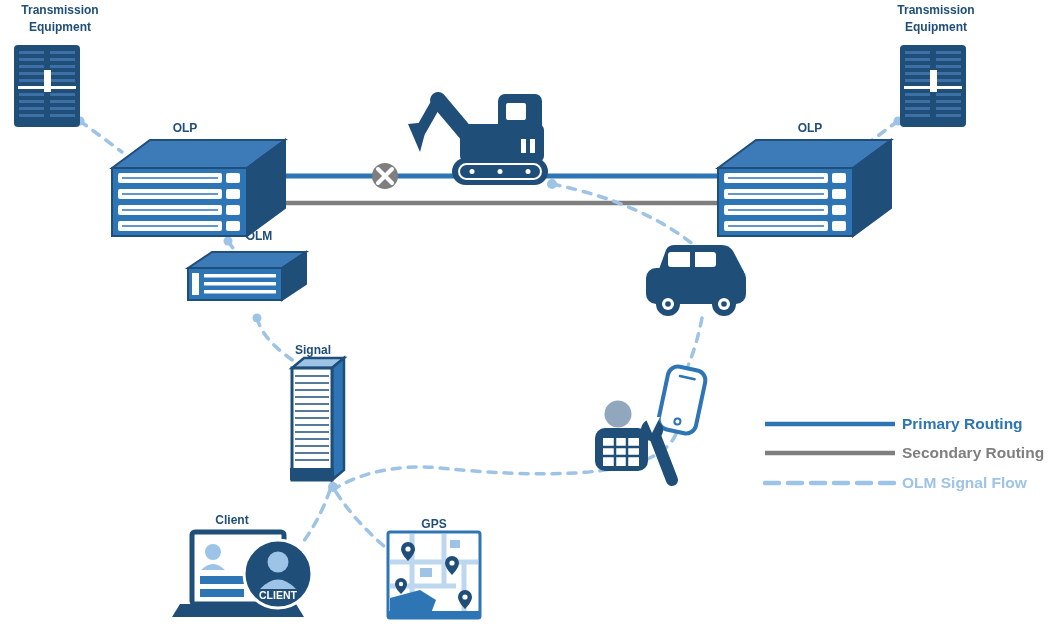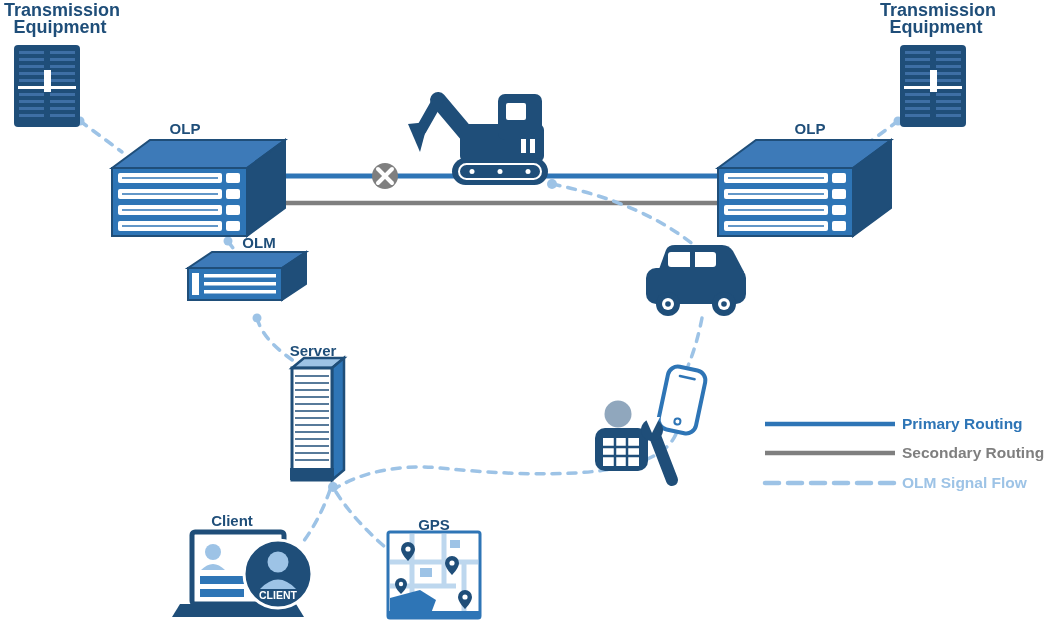--- a/index.html
+++ b/index.html
@@ -1,20 +1,20 @@
 <!DOCTYPE html>
 <html><head>
 <meta charset="utf-8">
 <style>
   html,body{margin:0;padding:0;background:#ffffff;}
   .stage{position:relative;width:1052px;height:628px;background:#ffffff;overflow:hidden;
          font-family:"Liberation Sans", sans-serif;}
   .stage svg{position:absolute;left:0;top:0;}
-  .node-label{position:absolute;color:#1F4E79;font-weight:700;font-size:18px;text-align:center;line-height:17px;}
-  .lbl-sm{font-size:15px;}
+  .node-label{position:absolute;color:#1F4E79;font-weight:700;font-size:12px;text-align:center;line-height:17px;}
+  .lbl-sm{font-size:12px;}
 </style>
 </head>
 <body>
 
 <div class="stage">
 
 <svg width="1052" height="628" viewBox="0 0 1052 628">
 
   <g>
     <line x1="250" y1="176" x2="720" y2="176" stroke-width="5" stroke="#2E75B6"></line>
@@ -275,18 +275,18 @@
 
     <line x1="765" y1="483" x2="895" y2="483" stroke-width="4.5" stroke-dasharray="14 9" stroke-linecap="round" stroke="#9DC3E6"></line>
     <text x="902" y="488" font-size="15.5" font-weight="600" fill="#9DC3E6">OLM Signal Flow</text>
   </g>
 </svg>
 
 <div class="node-label" style="left:4px;  top:2px;  width:112px;">Transmission Equipment</div>
 <div class="node-label" style="left:880px;top:2px;  width:112px;">Transmission Equipment</div>
 <div class="node-label lbl-sm" style="left:160px;top:120px;width:50px;">OLP</div>
 <div class="node-label lbl-sm" style="left:785px;top:120px;width:50px;">OLP</div>
-<div class="node-label lbl-sm" style="left:232px;top:234px;width:54px;">OLM</div>
-<div class="node-label lbl-sm" style="left:283px;top:342px;width:60px;">Server</div>
+<div class="node-label lbl-sm" style="left:232px;top:228px;width:54px;">OLM</div>
+<div class="node-label lbl-sm" style="left:283px;top:342px;width:60px;">Signal</div>
 <div class="node-label lbl-sm" style="left:202px;top:512px;width:60px;">Client</div>
 <div class="node-label lbl-sm" style="left:406px;top:516px;width:56px;">GPS</div>
 
 </div>
 
 </body></html>

